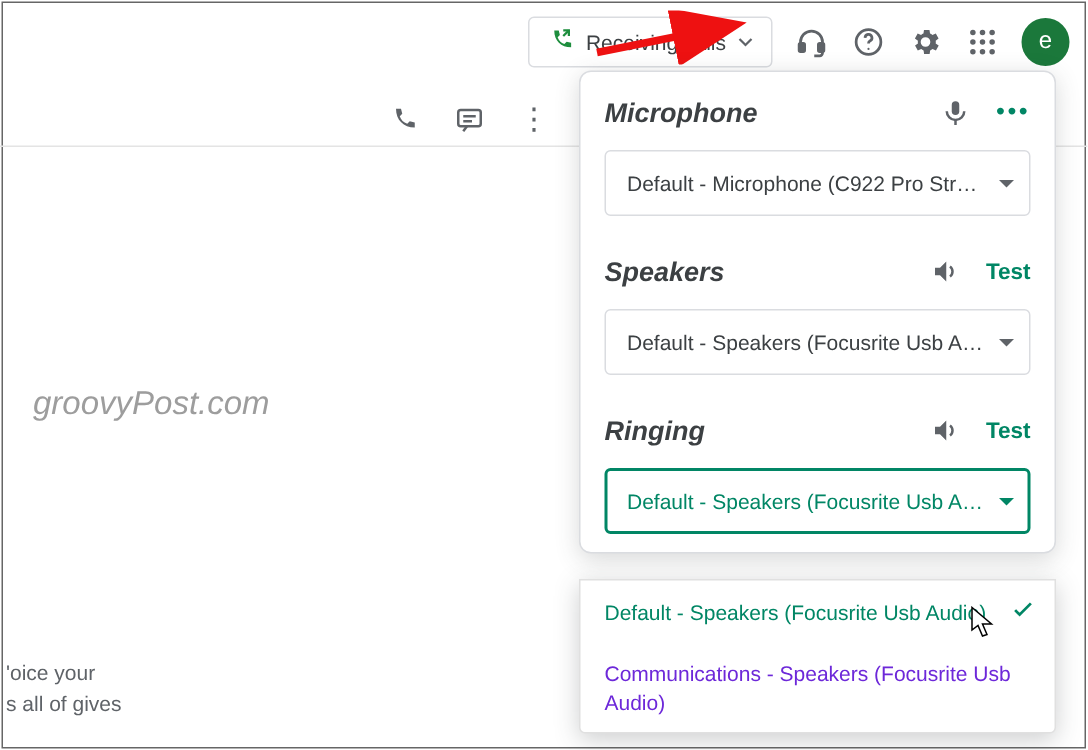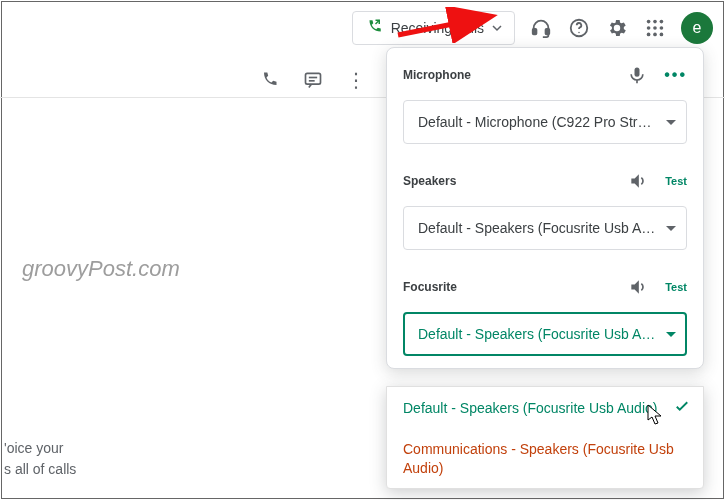--- a/index.html
+++ b/index.html
@@ -120,35 +120,36 @@
   }
   .section:last-child { padding-bottom: 12px; }
   .section-head {
     display: flex;
     align-items: center;
     justify-content: space-between;
     margin-bottom: 14px;
     height: 22px;
   }
   .section-title {
-    font-size: 12px;
+    font-size: 18px;
     font-weight: 600;
     color: #3c4043;
+    font-style: italic;
   }
   .head-right {
     display: flex; align-items: center; gap: 16px;
     color: #5f6368;
   }
   .head-right .hic { width:22px; height:22px; display:flex;align-items:center;justify-content:center;}
   .head-right .hic svg { width:20px; height:20px; }
   .more-h { letter-spacing: 2px; font-weight: 700; color:#018665; font-size:16px; }
   .test {
     color: #018665;
     font-weight: 700;
-    font-size: 11px;
+    font-size: 15px;
     cursor: pointer;
   }
   .select {
     border: 1px solid #dadce0;
     border-radius: 4px;
     height: 44px;
     display: flex;
     align-items: center;
     padding: 0 10px 0 14px;
     font-size: 14px;
@@ -193,21 +194,21 @@
     align-items: center;
     padding: 10px 12px 10px 16px;
     font-size: 14px;
     line-height: 1.35;
     gap: 8px;
   }
   .opt .lab { flex: 1; }
   .opt.sel { color: #018665; }
   .opt.sel .check { color:#018665; }
   .opt .check svg { width:18px; height:18px; }
-  .opt.other { color:#c2410c; }
+  .opt.other { color:#6d28d9; }
 
   .cursor {
     position: absolute;
     left: 646px; top: 404px;
     z-index: 10;
     pointer-events:none;
   }
 </style>
 </head>
 <body>
@@ -284,21 +285,21 @@
   </span>
   <span class="kebab">⋮</span>
 </div>
 
 <div class="divider"></div>
 
 <div class="watermark">groovyPost.com</div>
 
 <div class="hint">
   <div>'oice your</div>
-  <div>s all of calls</div>
+  <div>s all of gives</div>
 </div>
 
 <svg class="arrow" width="110" height="36">
   <defs>
     <marker id="ah" markerWidth="10" markerHeight="10" refX="8" refY="4" orient="auto">
       <path d="M0,0 L10,4 L0,8 z" fill="#e11"></path>
     </marker>
   </defs>
   <line x1="4" y1="28" x2="94" y2="10" stroke="#e11" stroke-width="5" marker-end="url(#ah)"></line>
 </svg>
@@ -339,21 +340,21 @@
       </div>
     </div>
     <div class="select">
       <span class="val">Default - Speakers (Focusrite Usb Aud...</span>
       <span class="tri"></span>
     </div>
   </div>
 
   <div class="section">
     <div class="section-head">
-      <div class="section-title">Focusrite</div>
+      <div class="section-title">Ringing</div>
       <div class="head-right">
         <span class="hic">
           <svg viewBox="0 0 24 24" fill="#5f6368">
               <path d="M4 9v6h4l5 5V4L8 9H4z"></path>
               <path d="M16 8a5 5 0 0 1 0 8" fill="none" stroke="#5f6368" stroke-width="2"></path>
             </svg>
         </span>
         <span class="test">Test</span>
       </div>
     </div>

